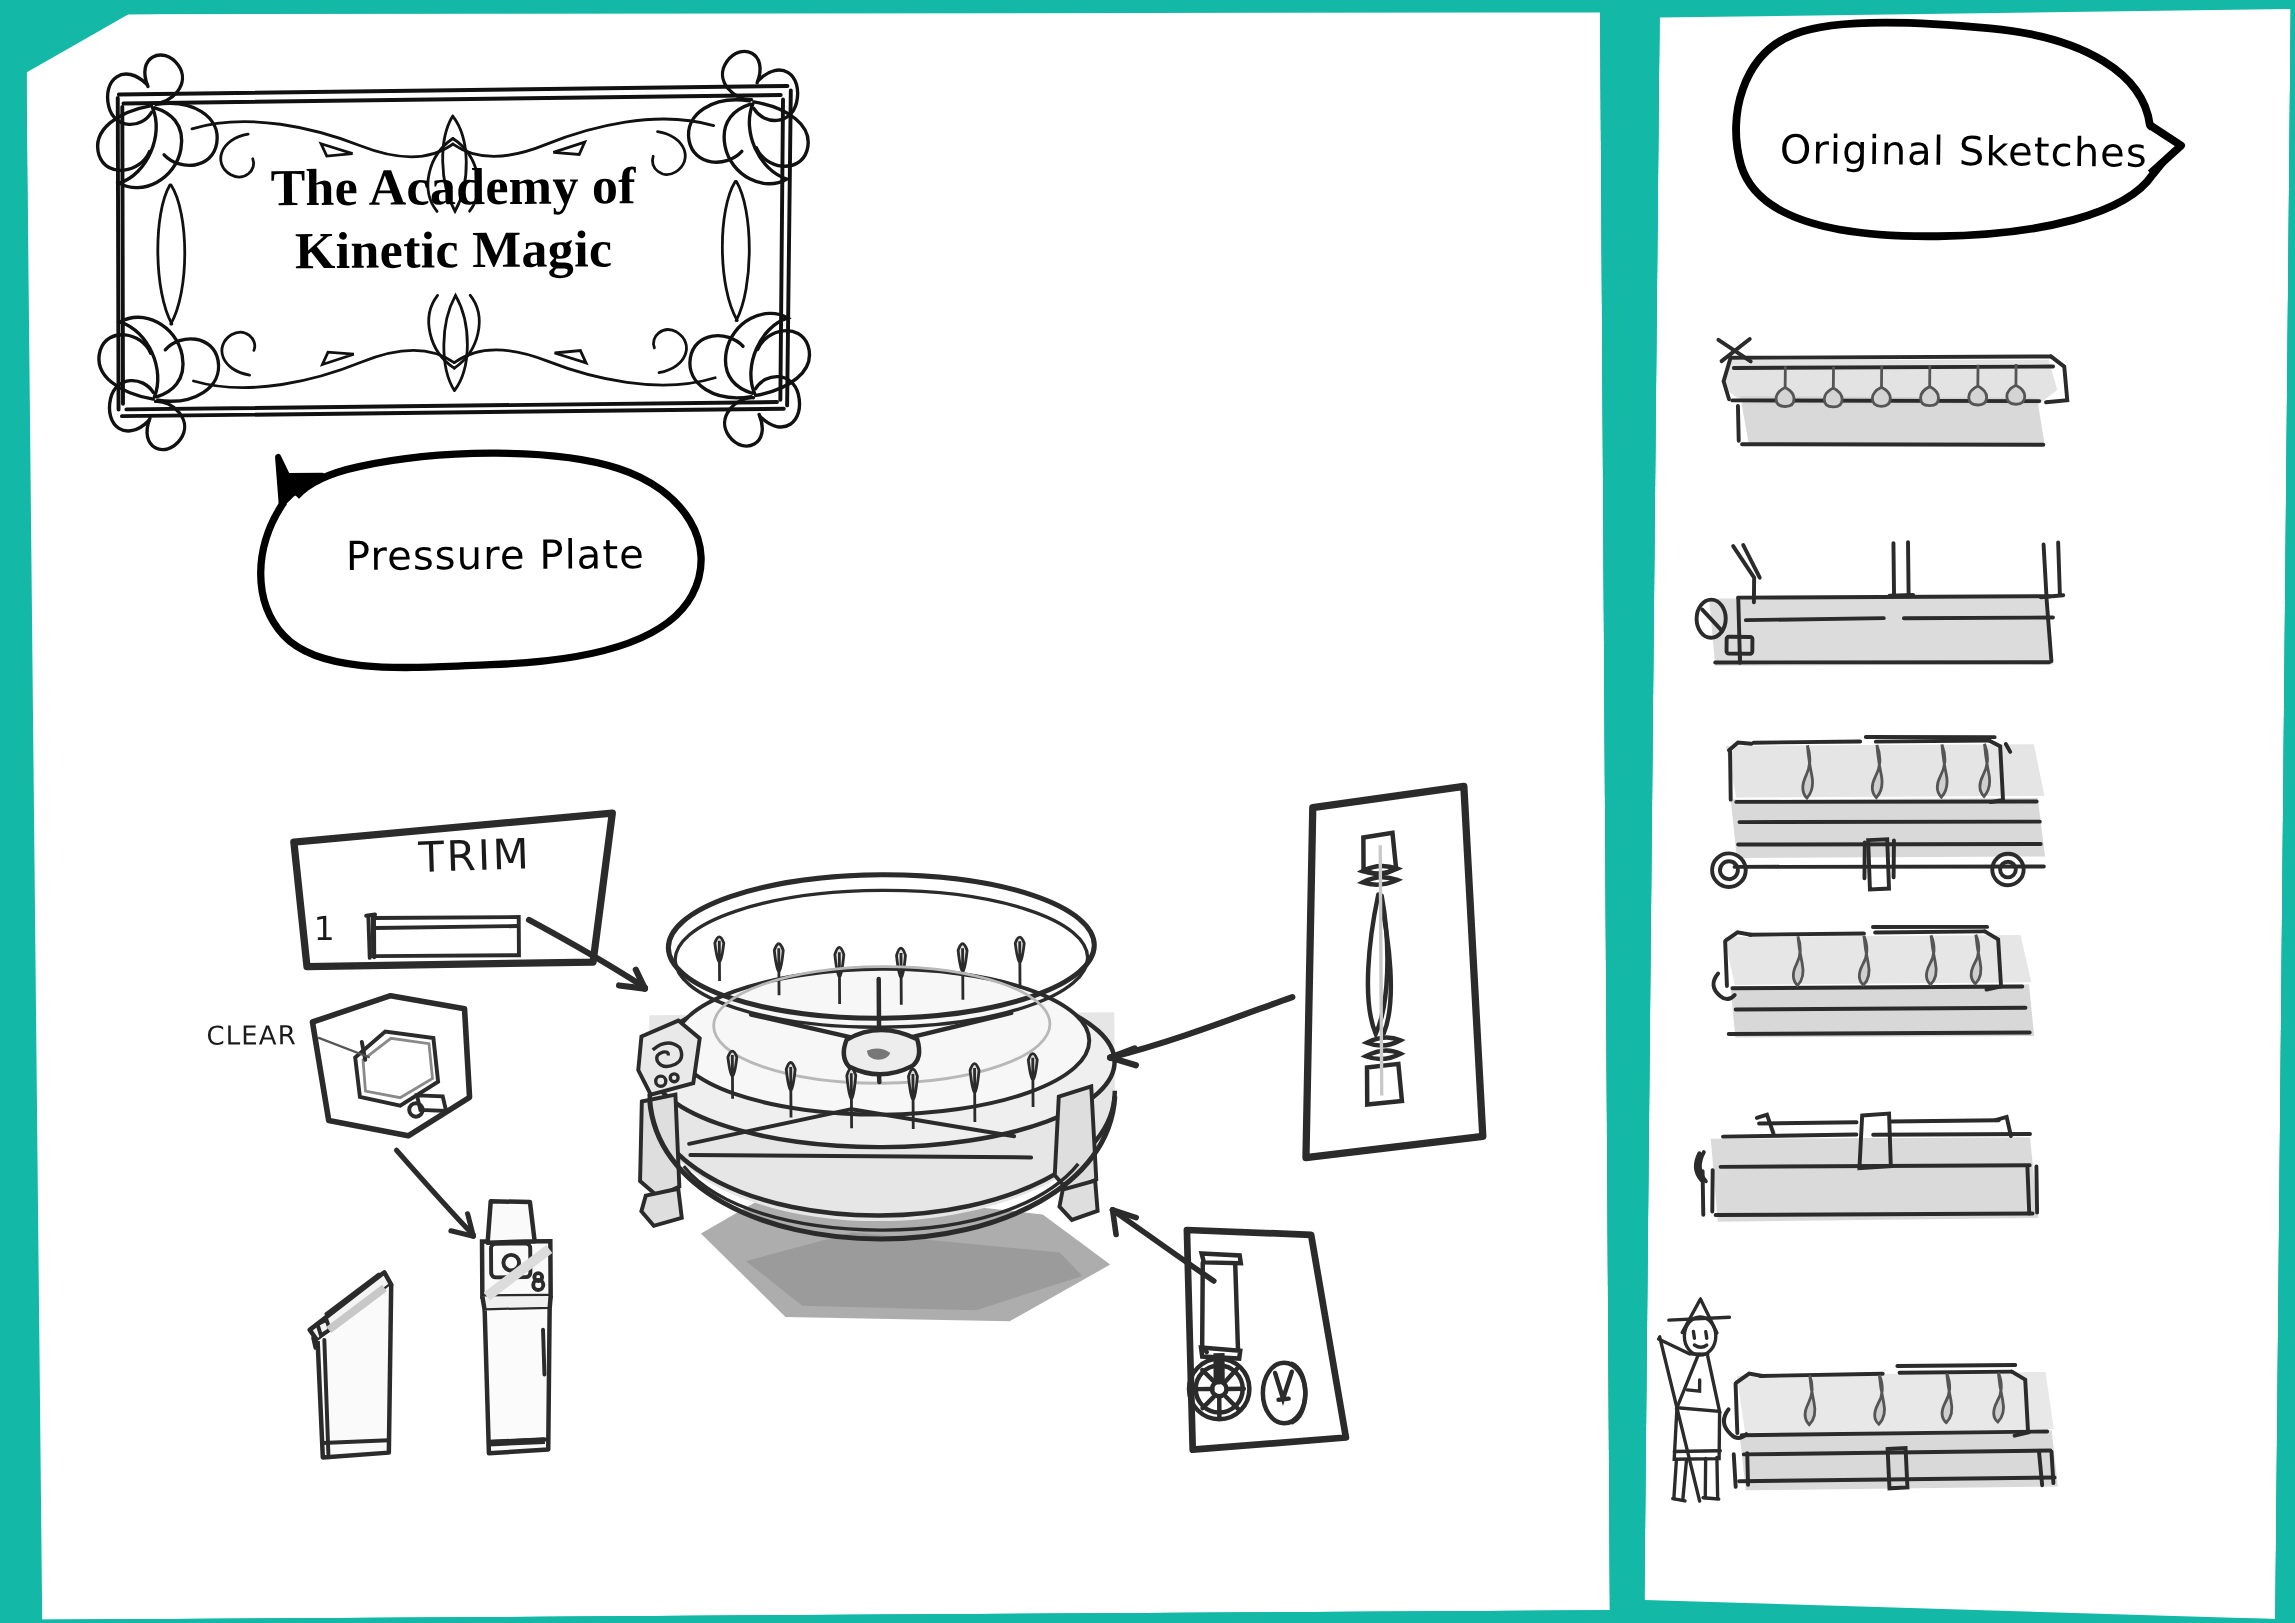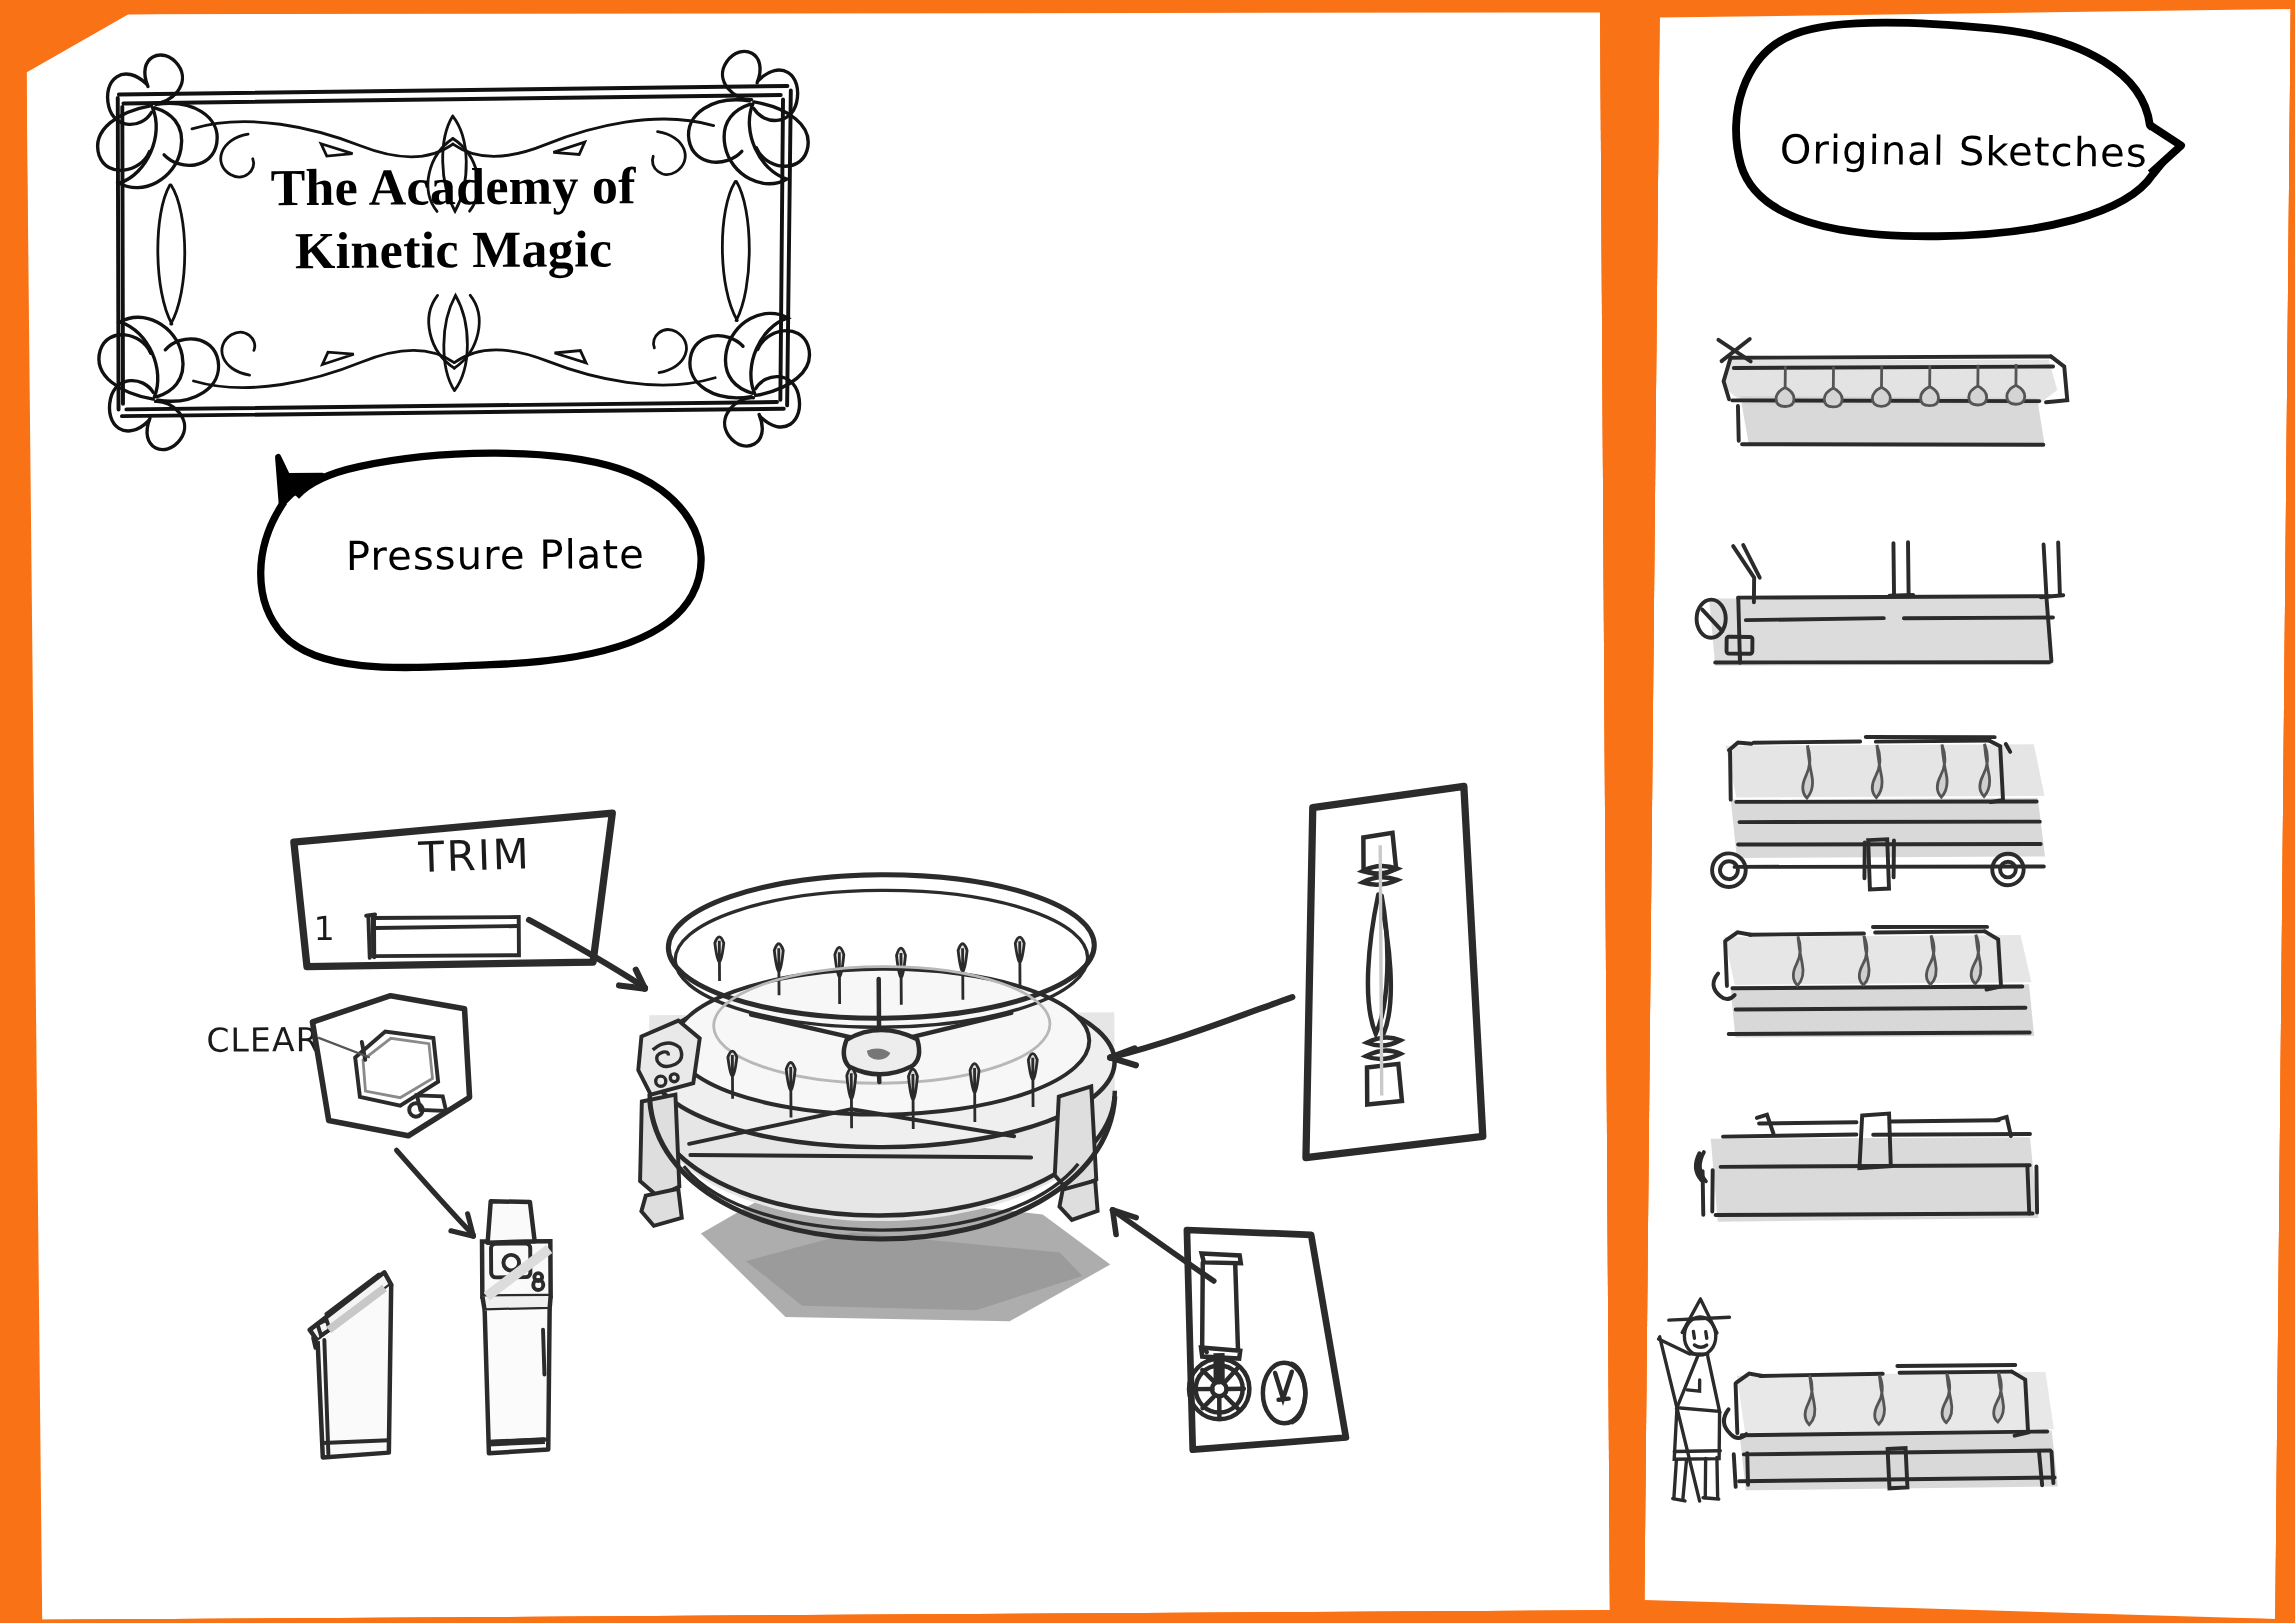--- a/index.html
+++ b/index.html
@@ -1,17 +1,17 @@
 <!DOCTYPE html>
 <html style="font-size:9px"><head>
 <meta charset="utf-8">
 <style>
   html,body{margin:0;padding:0;background:#000;}
   body{width:2295px;height:1623px;overflow:hidden;font-family:"Liberation Sans",sans-serif;}
-  .stage{position:relative;width:2295px;height:1623px;background:#f97316;}
+  .stage{position:relative;width:2295px;height:1623px;background:#14b8a6;}
 
   
   .page{position:absolute;background:#fff;}
   #page-left{
     left:31px;top:10px;width:1574px;height:1605px;
     transform:rotate(-0.35deg);
     clip-path:polygon(6.5% 0%, 100% 0.45%, 100% 100%, 0.4% 100%, 0% 3.6%);
   }
   #page-right{
     left:1652px;top:5.6px;width:631px;height:1610px;
@@ -52,21 +52,21 @@
     letter-spacing:2.2px;transform:rotate(-1.5deg);
   }
   #trim-num{
     position:absolute;left:35px;top:111px;
     font-family:"DejaVu Sans",sans-serif;font-size:33px;color:#1a1a1a;
   }
 
   #clear-panel{left:269px;top:973px;width:179px;height:157px;}
   #clear-label{
     position:absolute;left:174px;top:1007px;
-    font-family:"DejaVu Sans",sans-serif;font-size:33px;color:#1a1a1a;
+    font-family:"DejaVu Sans",sans-serif;font-size:26px;color:#1a1a1a;
     letter-spacing:1.1px;
   }
 
   #carousel{left:583px;top:864px;width:533px;height:482px;}
   #baluster-panel{left:1265px;top:777px;width:196px;height:387px;}
   #caster-panel{left:1150px;top:1220px;width:179px;height:241px;}
   #pedestal-a{left:261px;top:1217px;width:112px;height:241px;}
   #pedestal-b{left:426px;top:1178px;width:112px;height:280px;}
   #arrow-trim{left:494px;top:889px;width:241px;height:129px;}
   #arrow-clear{left:359px;top:1133px;width:101px;height:107px;}

